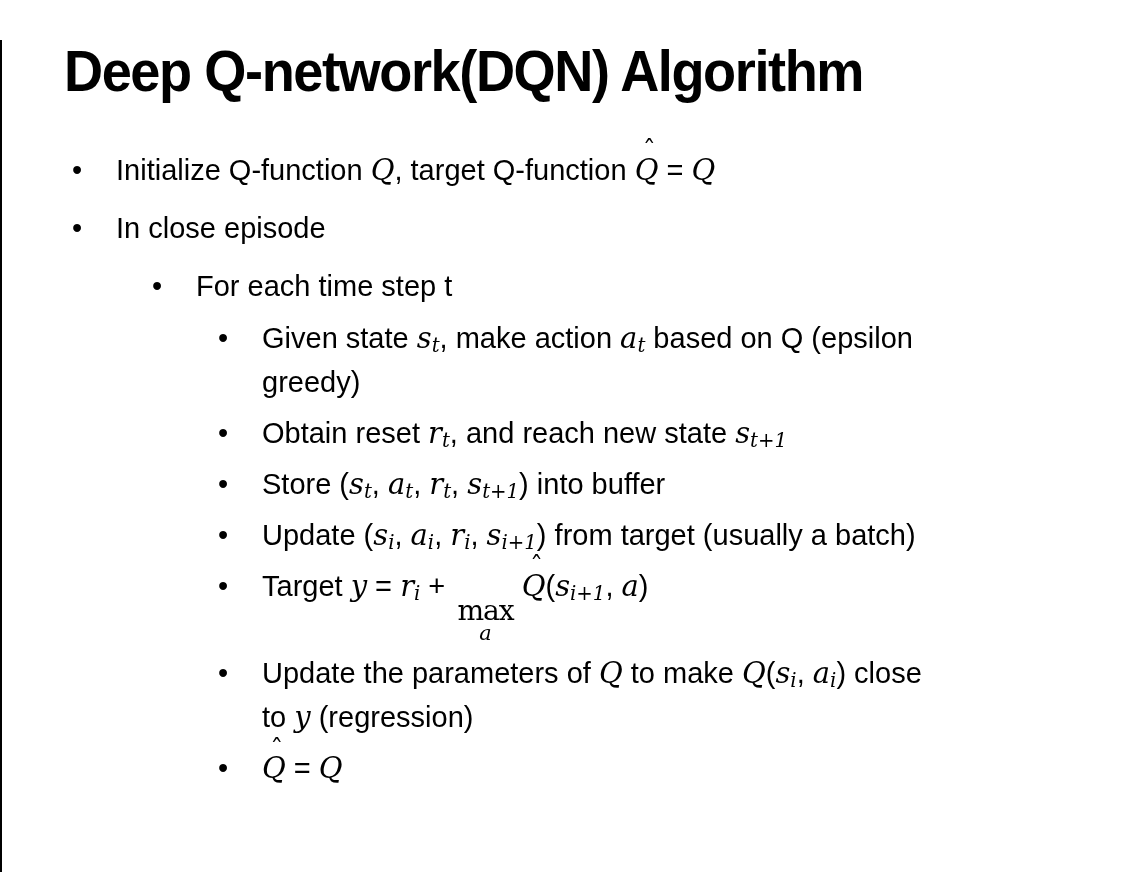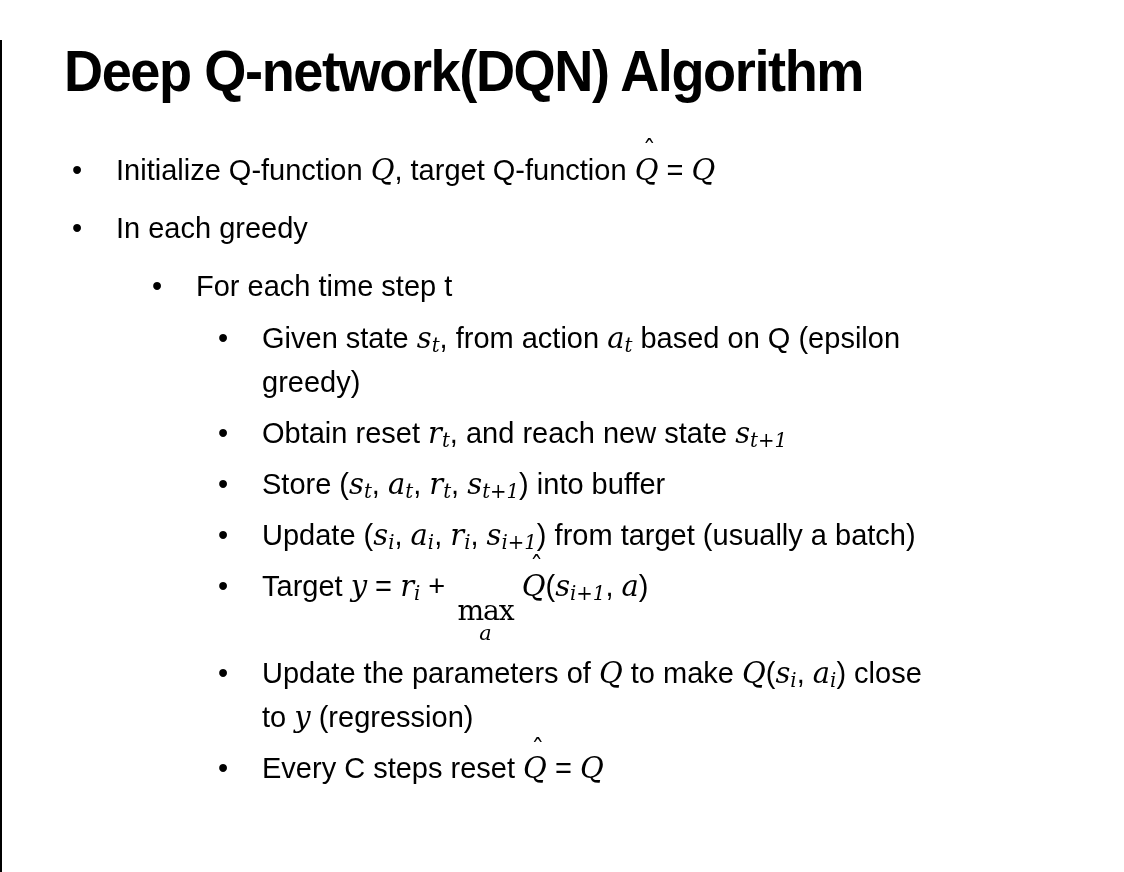--- a/index.html
+++ b/index.html
@@ -76,29 +76,29 @@
 
 <div class="slide">
   <h1 class="title">Deep Q-network(DQN) Algorithm</h1>
   <div class="bullets" id="bullets">
       <div class="bullet-item lvl1">
         <span class="marker">•</span>
         <div class="content"><span class="txt">Initialize Q-function </span><span class="math">Q</span><span class="txt">, target Q-function </span><span class="math qhat"><span class="hat">ˆ</span>Q</span><span class="txt"> = </span><span class="math">Q</span></div>
       </div>
       <div class="bullet-item lvl1">
         <span class="marker">•</span>
-        <div class="content"><span class="txt">In each greedy</span></div>
+        <div class="content"><span class="txt">In close episode</span></div>
       </div>
       <div class="bullet-item lvl2">
         <span class="marker">•</span>
         <div class="content"><span class="txt">For each time step t</span></div>
       </div>
       <div class="bullet-item lvl3">
         <span class="marker">•</span>
-        <div class="content"><span class="txt">Given state </span><span class="math">s<sub>t</sub></span><span class="txt">, from action </span><span class="math">a<sub>t</sub></span><span class="txt"> based on Q (epsilon</span><br><span class="txt">greedy)</span></div>
+        <div class="content"><span class="txt">Given state </span><span class="math">s<sub>t</sub></span><span class="txt">, make action </span><span class="math">a<sub>t</sub></span><span class="txt"> based on Q (epsilon</span><br><span class="txt">greedy)</span></div>
       </div>
       <div class="bullet-item lvl3">
         <span class="marker">•</span>
         <div class="content"><span class="txt">Obtain reset </span><span class="math">r<sub>t</sub></span><span class="txt">, and reach new state </span><span class="math">s<sub>t+1</sub></span></div>
       </div>
       <div class="bullet-item lvl3">
         <span class="marker">•</span>
         <div class="content"><span class="txt">Store (</span><span class="math">s<sub>t</sub></span><span class="txt">, </span><span class="math">a<sub>t</sub></span><span class="txt">, </span><span class="math">r<sub>t</sub></span><span class="txt">, </span><span class="math">s<sub>t+1</sub></span><span class="txt">) into buffer</span></div>
       </div>
       <div class="bullet-item lvl3">
@@ -111,16 +111,16 @@
             <span class="maxtop">max</span>
             <span class="maxbot">a</span>
           </span><span class="math qhat"><span class="hat">ˆ</span>Q</span><span class="txt">(</span><span class="math">s<sub>i+1</sub></span><span class="txt">, </span><span class="math">a</span><span class="txt">)</span></div>
       </div>
       <div class="bullet-item lvl3">
         <span class="marker">•</span>
         <div class="content"><span class="txt">Update the parameters of </span><span class="math">Q</span><span class="txt"> to make </span><span class="math">Q</span><span class="txt">(</span><span class="math">s<sub>i</sub></span><span class="txt">, </span><span class="math">a<sub>i</sub></span><span class="txt">) close</span><br><span class="txt">to </span><span class="math">y</span><span class="txt"> (regression)</span></div>
       </div>
       <div class="bullet-item lvl3">
         <span class="marker">•</span>
-        <div class="content"><span class="txt">Every C steps reset </span><span class="math qhat"><span class="hat">ˆ</span>Q</span><span class="txt"> = </span><span class="math">Q</span></div>
+        <div class="content"><span class="math qhat"><span class="hat">ˆ</span>Q</span><span class="txt"> = </span><span class="math">Q</span></div>
       </div>
     </div>
 </div>
 
 </body></html>

